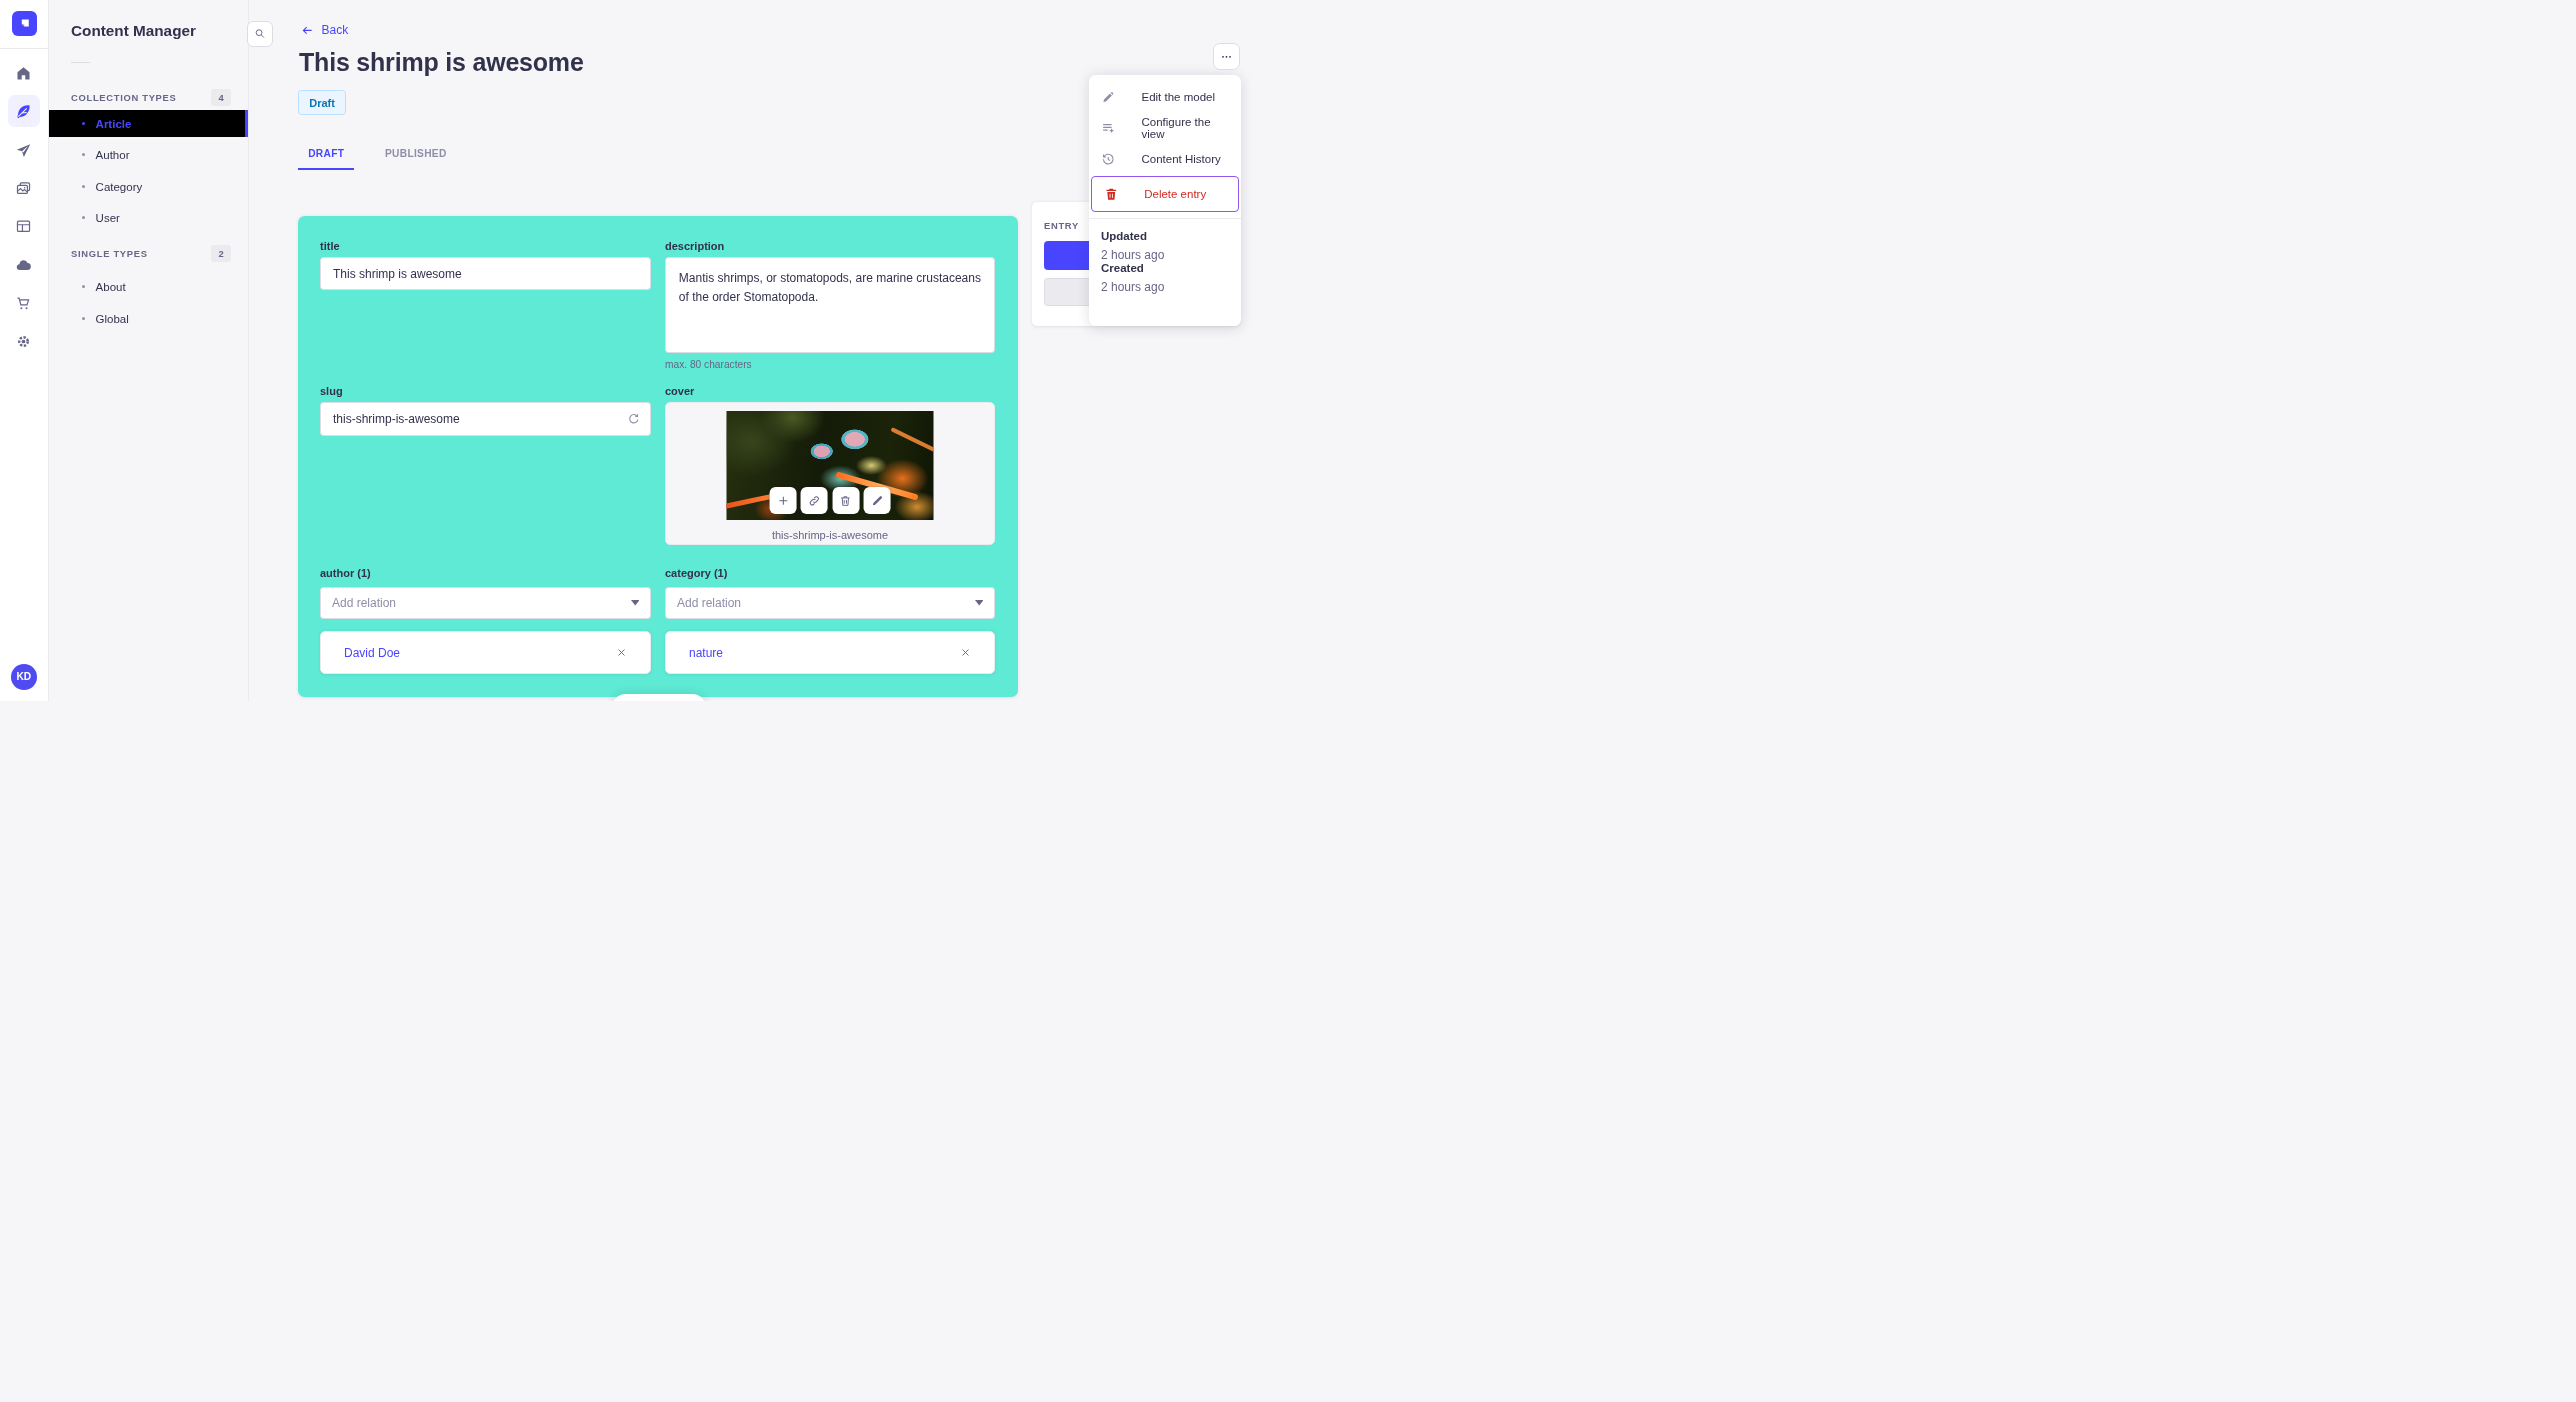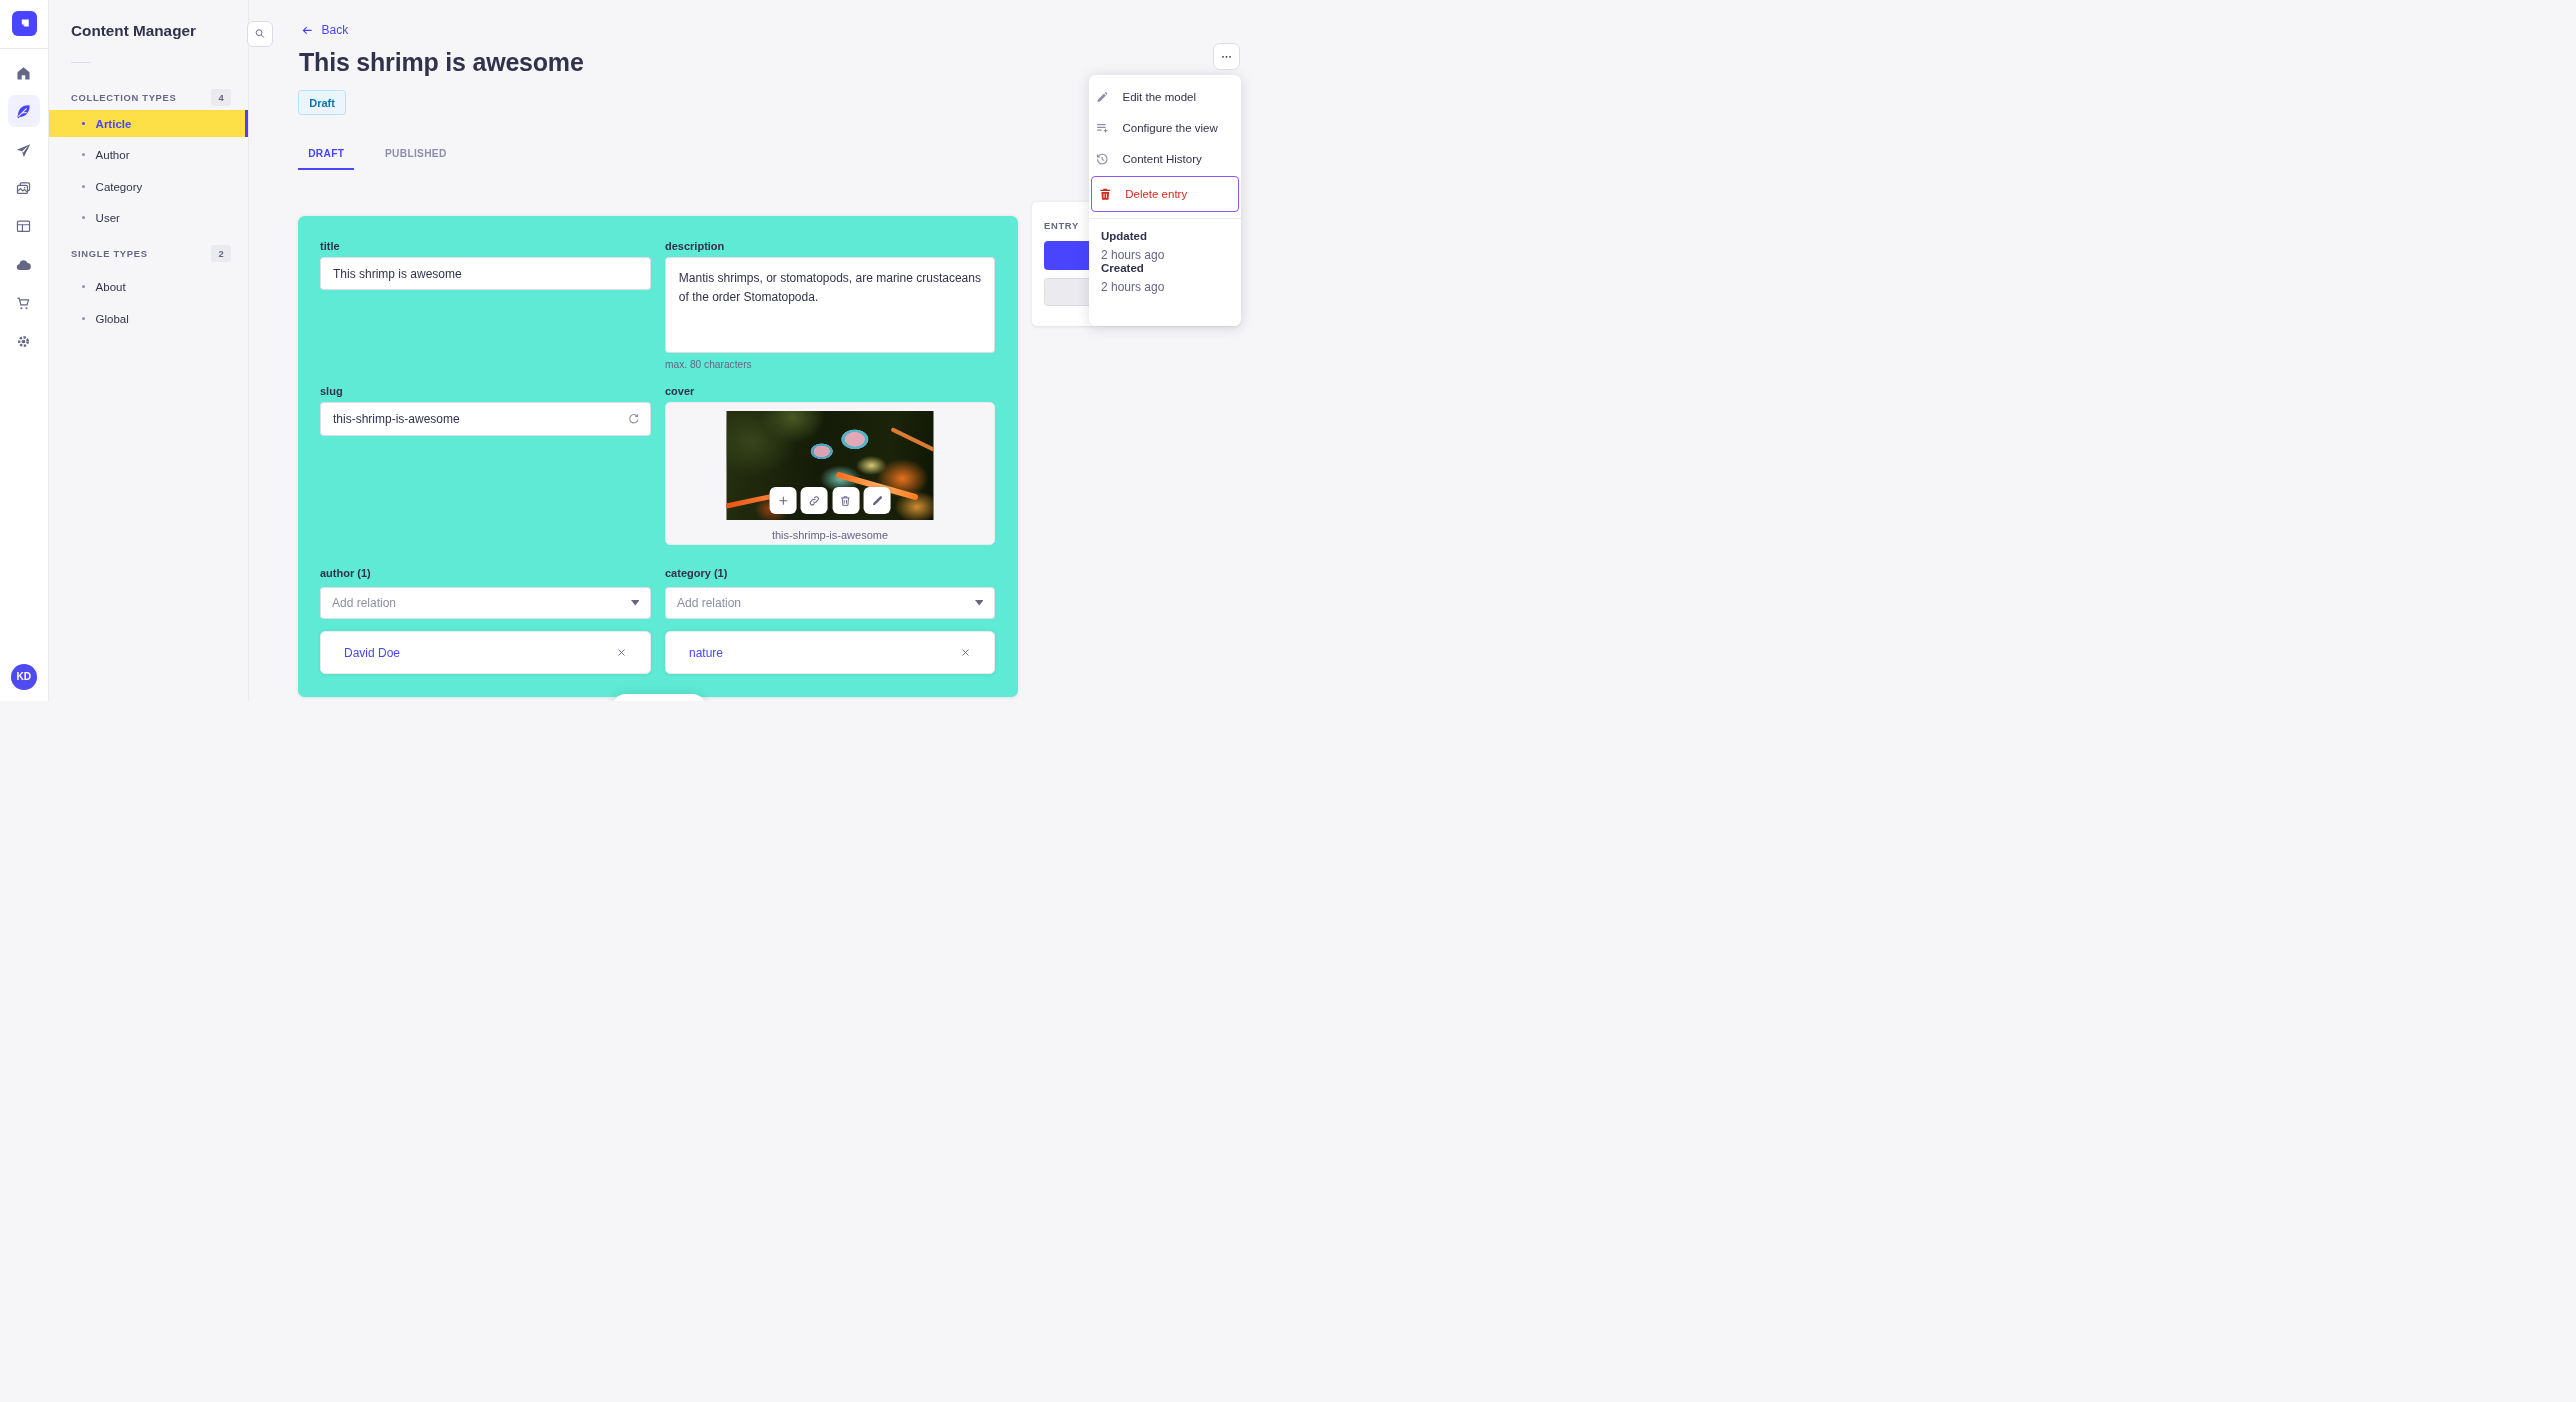--- a/index.html
+++ b/index.html
@@ -25,21 +25,21 @@
               display:flex;align-items:center;justify-content:center;color:#666687;cursor:pointer;box-sizing:border-box;z-index:11;}
   .search-btn svg{width:12.8px;height:12.8px;}
   .subnav-divider{position:absolute;left:22px;top:62px;width:19px;height:0.9px;background:#dcdce4;}
   .section-header{position:absolute;left:22px;width:160px;height:19px;display:flex;align-items:center;justify-content:space-between;}
   .section-label{font-size:9.4px;font-weight:700;letter-spacing:0.7px;color:#666687;}
   .badge{min-width:19.6px;height:17px;padding:0 1.7px;border-radius:3.4px;background:#eaeaef;color:#666687;font-size:9.4px;font-weight:600;
          display:flex;align-items:center;justify-content:center;box-sizing:border-box;}
   .subnav-item{position:absolute;left:0;width:199px;height:27px;display:flex;align-items:center;gap:10.2px;padding-left:33px;
                box-sizing:border-box;font-size:11.5px;color:#32324d;cursor:pointer;}
   .bullet{width:3.4px;height:3.4px;border-radius:50%;background:#8e8ea9;flex:none;}
-  .subnav-item.active{background:#fde047;color:#4945ff;font-weight:600;}
+  .subnav-item.active{background:#000000;color:#4945ff;font-weight:600;}
   .subnav-item.active .bullet{background:#4945ff;}
   .subnav-item.active::after{content:"";position:absolute;right:0;top:0;bottom:0;width:2.6px;background:#4945ff;}
 
   
   .back-link{position:absolute;left:301px;top:23px;display:flex;align-items:center;gap:7.7px;color:#4945ff;font-size:12px;cursor:pointer;}
   .back-link svg{width:12.8px;height:12.8px;}
   .page-title{position:absolute;left:299px;top:48px;font-size:25px;font-weight:700;color:#32324d;letter-spacing:-0.2px;}
   .status-badge{position:absolute;left:298px;top:90px;height:25px;padding:0 10.2px;border-radius:3.4px;background:#eaf5ff;
                 border:0.9px solid #b8e1ff;color:#0c75af;font-size:11px;font-weight:600;display:flex;align-items:center;box-sizing:border-box;}
   .tabs{position:absolute;left:298px;top:139px;display:flex;}
@@ -100,21 +100,21 @@
   .entry-title{position:absolute;left:12px;top:18px;font-size:9.4px;font-weight:700;letter-spacing:0.7px;color:#666687;}
   .btn-publish{position:absolute;left:12px;right:12px;top:39px;height:29px;border-radius:3.4px;background:#4945ff;border:0.9px solid #4945ff;cursor:pointer;}
   .btn-secondary{position:absolute;left:12px;right:12px;top:76px;height:28px;border-radius:3.4px;background:#eaeaef;border:0.9px solid #dcdce4;cursor:pointer;}
 
   
   .more-btn{position:absolute;left:1213px;top:43px;width:27px;height:27px;background:#fff;border:0.9px solid #dcdce4;border-radius:6.8px;
             display:flex;align-items:center;justify-content:center;color:#32324d;cursor:pointer;box-sizing:border-box;z-index:60;}
   .more-btn svg{width:13.6px;height:13.6px;}
   .context-menu{position:absolute;left:1089px;top:75px;width:152px;height:251px;background:#fff;border-radius:6.8px;
                 box-shadow:0 1.7px 12.8px rgba(33,33,52,.15);z-index:50;box-sizing:border-box;padding-top:6.8px;}
-  .menu-item{height:31px;display:flex;align-items:center;gap:13px;padding:0 6px;font-size:11.5px;color:#32324d;cursor:pointer;}
+  .menu-item{height:31px;display:flex;align-items:center;gap:26px;padding:0 12px;font-size:11.5px;color:#32324d;cursor:pointer;}
   .menu-item svg{width:14.5px;height:14.5px;color:#8e8ea9;flex:none;}
   .delete-ring{margin:1.7px 1.7px 0;border:1.7px solid #9056ed;border-radius:4px;}
   .menu-item.danger{height:34px;color:#d02b20;}
   .menu-item.danger svg{color:#d02b20;}
   .menu-divider{height:0.9px;background:#eaeaef;margin-top:6px;}
   .menu-meta{padding:10.2px 12px 0;}
   .meta-group + .meta-group{}
   .meta-label{font-size:11.5px;font-weight:700;color:#32324d;}
   .meta-value{font-size:12px;color:#666687;margin-top:6px;}
 

